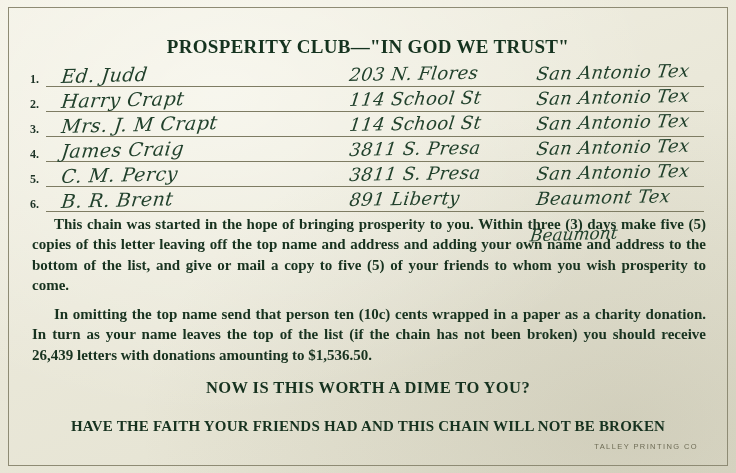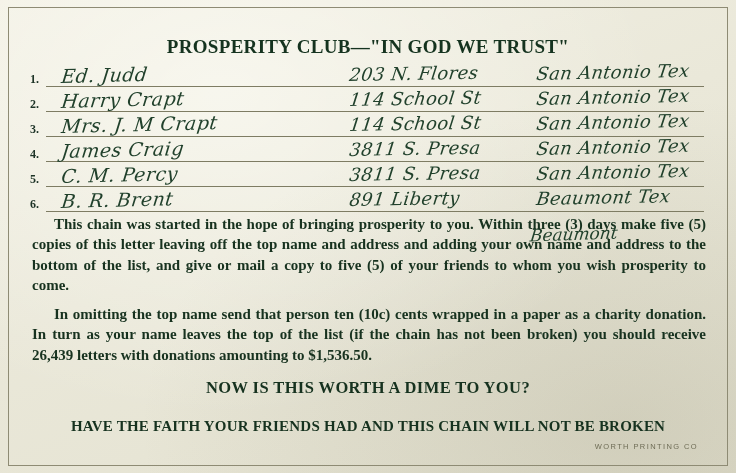--- a/index.html
+++ b/index.html
@@ -247,14 +247,14 @@
 
 
     <div class="para">This chain was started in the hope of bringing prosperity to you.  Within three (3) days make five (5) copies of this letter leaving off the top name and address and adding your own name and address to the bottom of the list, and give or mail a copy to five (5) of your friends to whom you wish prosperity to come.</div>
     <div class="para">In omitting the top name send that person ten (10c) cents wrapped in a paper as a charity donation.  In turn as your name leaves the top of the list (if the chain has not been broken) you should receive 26,439 letters with donations amounting to $1,536.50.</div>
 
     <div class="worth">NOW IS THIS WORTH A DIME TO YOU?</div>
     <div class="faith-line">HAVE THE FAITH YOUR FRIENDS HAD AND THIS CHAIN WILL NOT BE BROKEN</div>
 
   </div>
 
-  <div class="printer">WORTH PRINTING CO</div>
+  <div class="printer">TALLEY PRINTING CO</div>
 </div>
 
 </body></html>

